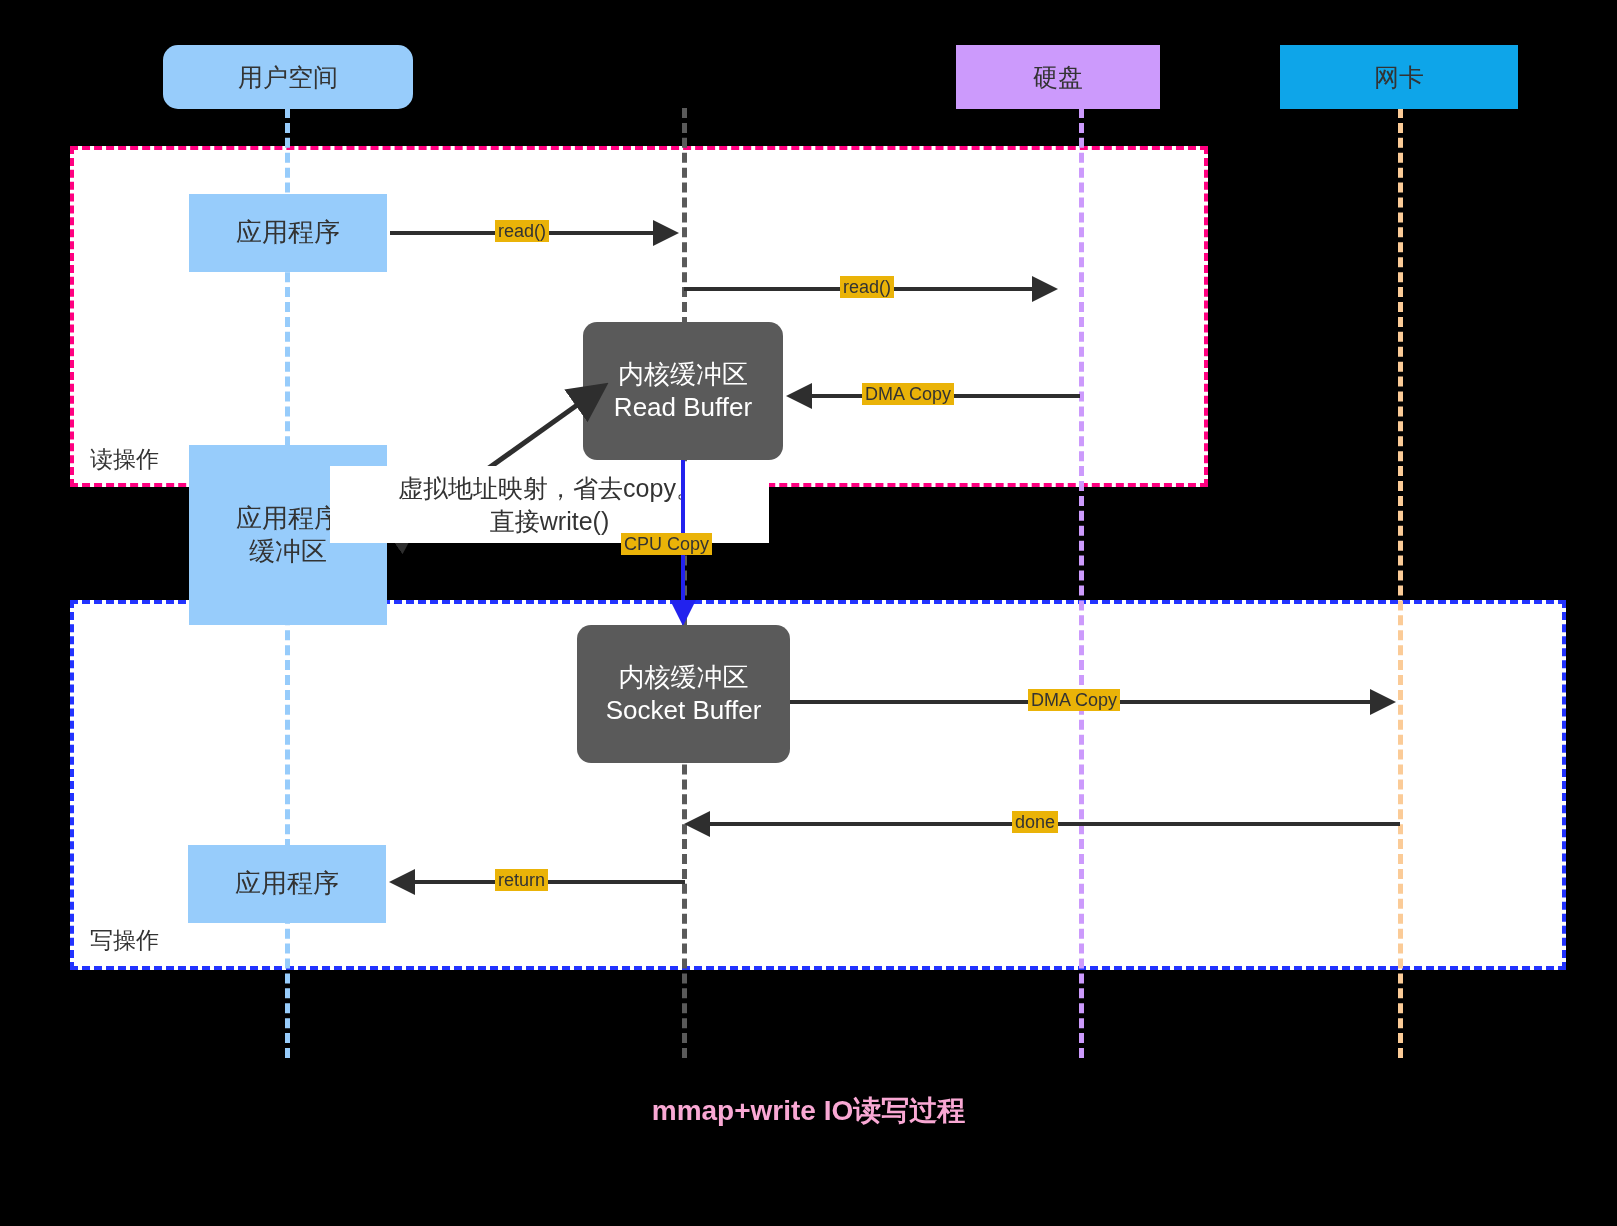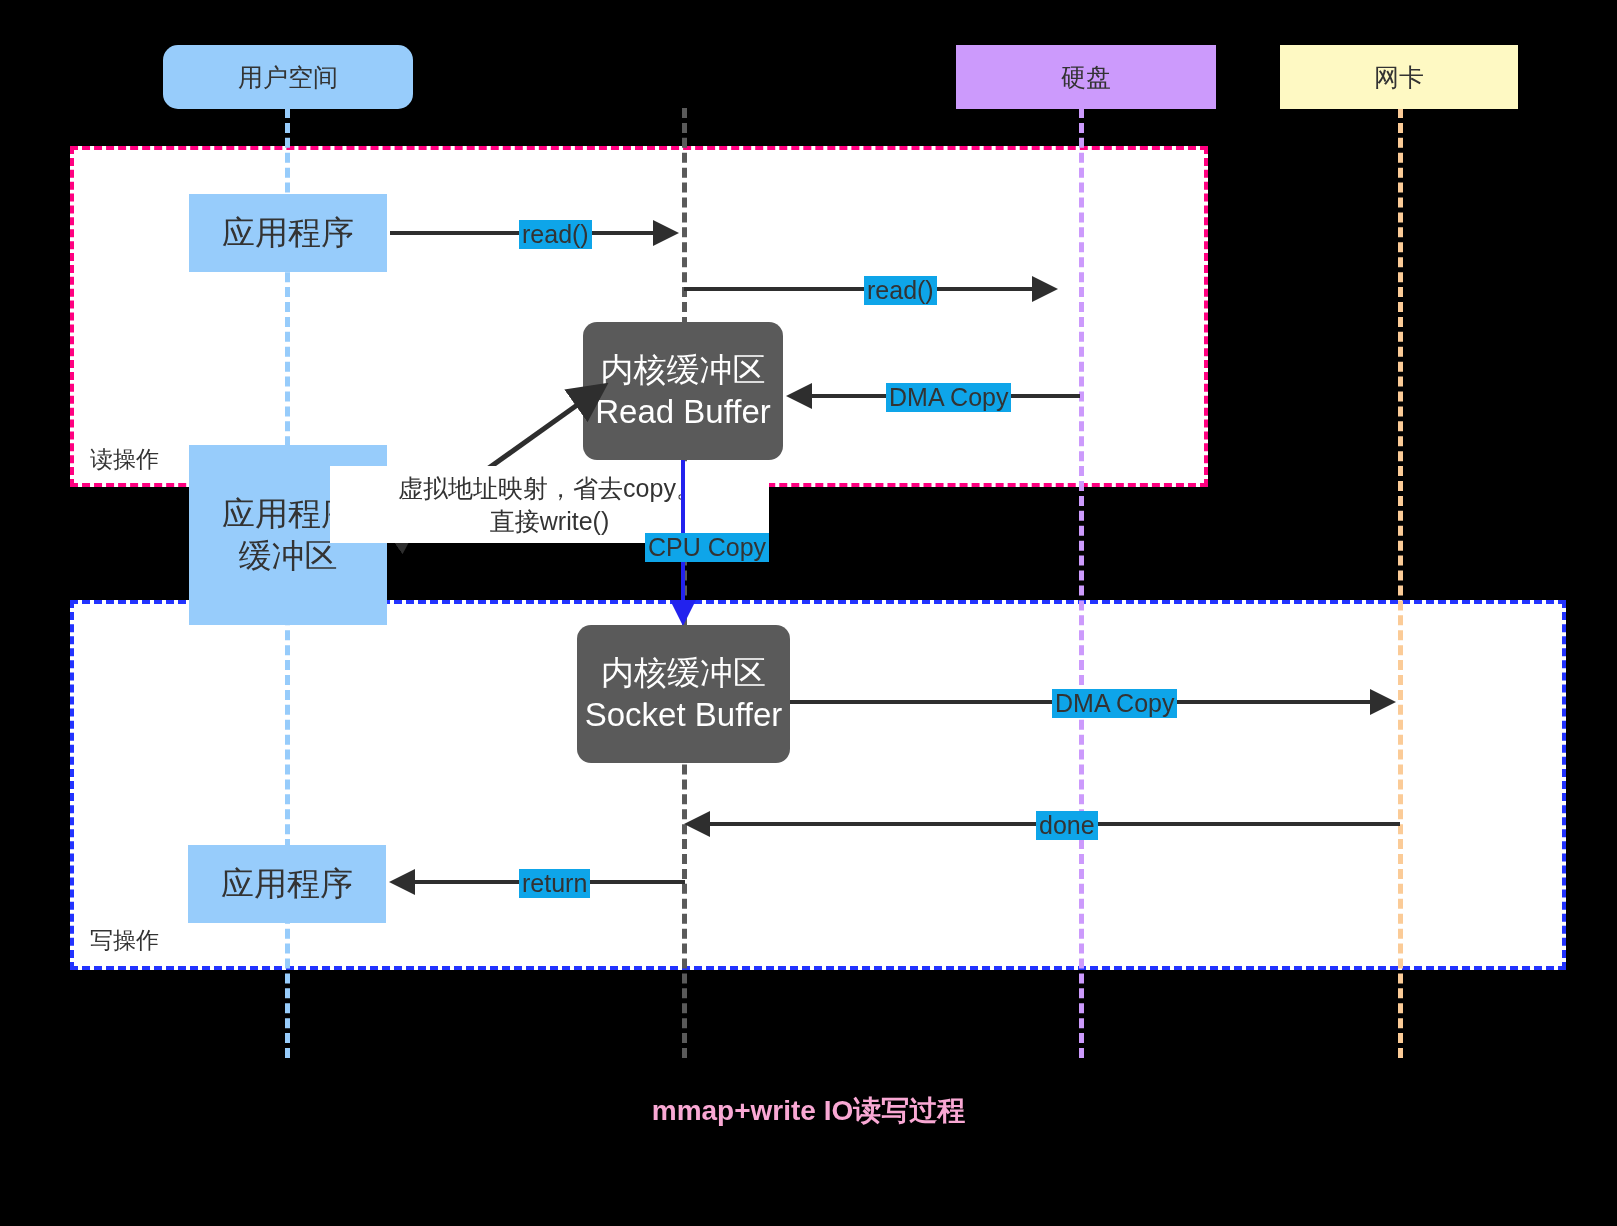--- a/index.html
+++ b/index.html
@@ -40,42 +40,42 @@
     box-sizing: border-box;
     display: flex;
     align-items: center;
     justify-content: center;
     font-size: 25px;
     height: 64px;
   }
   .actor-user   { background: #97ccfb; color: #333333; }
   .actor-kernel { background: #5a5a5a; color: #ffffff; }
   .actor-disk   { background: #cc9afc; color: #333333; }
-  .actor-nic    { background: #fef9c3; color: #333333; }
+  .actor-nic    { background: #0ea5e9; color: #333333; }
 
   
   .lifeline {
     width: 0;
     border-left: 5px dashed;
     box-sizing: border-box;
   }
   .ll-user   { border-color: #97ccfb; }
   .ll-kernel { border-color: #5a5a5a; }
   .ll-disk   { border-color: #cc9afc; }
   .ll-nic    { border-color: #fbcb97; }
 
   
   .pbox {
     box-sizing: border-box;
     display: flex;
     flex-direction: column;
     align-items: center;
     justify-content: center;
     text-align: center;
-    font-size: 33px;
+    font-size: 26px;
     line-height: 1.28;
   }
   .pbox-blue { background: #97ccfb; color: #333333; }
   .pbox-dark {
     background: #5a5a5a;
     color: #ffffff;
     border-radius: 14px;
   }
 
   
@@ -104,27 +104,26 @@
     border-right: 26px solid #2e2e2e;
   }
   .ah-down-blue {
     border-left: 13px solid transparent;
     border-right: 13px solid transparent;
     border-top: 26px solid #2222ee;
   }
 
   .arrow-label {
     position: absolute;
-    background: #0ea5e9;
+    background: #eab308;
     color: #333333;
-    font-size: 25px;
+    font-size: 18px;
     line-height: 1;
     padding: 2px 3px;
     white-space: nowrap;
-    margin-left: 24px;
   }
 
   
   .note {
     position: absolute;
     background: #ffffff;
     color: #333333;
     font-size: 25px;
     line-height: 1.3;
     box-sizing: border-box;
@@ -159,21 +158,21 @@
   <div class="abs lifeline ll-user" style="left:285px; top:108px; height:950px;"></div>
   <div class="abs lifeline ll-kernel" style="left:682px; top:108px; height:950px;"></div>
   <div class="abs lifeline ll-disk" style="left:1079px; top:108px; height:950px;"></div>
   <div class="abs lifeline ll-nic" style="left:1398px; top:108px; height:950px;"></div>
 
   <div class="abs actor actor-user" style="left:163px; top:45px; width:250px;border-radius:15px;">
     <span>用户空间</span>
   </div>
 
 
-  <div class="abs actor actor-disk" style="left:956px; top:45px; width:260px;">
+  <div class="abs actor actor-disk" style="left:956px; top:45px; width:204px;">
     <span>硬盘</span>
   </div>
 
   <div class="abs actor actor-nic" style="left:1280px; top:45px; width:238px;">
     <span>网卡</span>
   </div>
 
   <div class="abs pbox pbox-blue" style="left:189px; top:194px; width:198px; height:78px;">
     <span>应用程序</span>
   </div>

